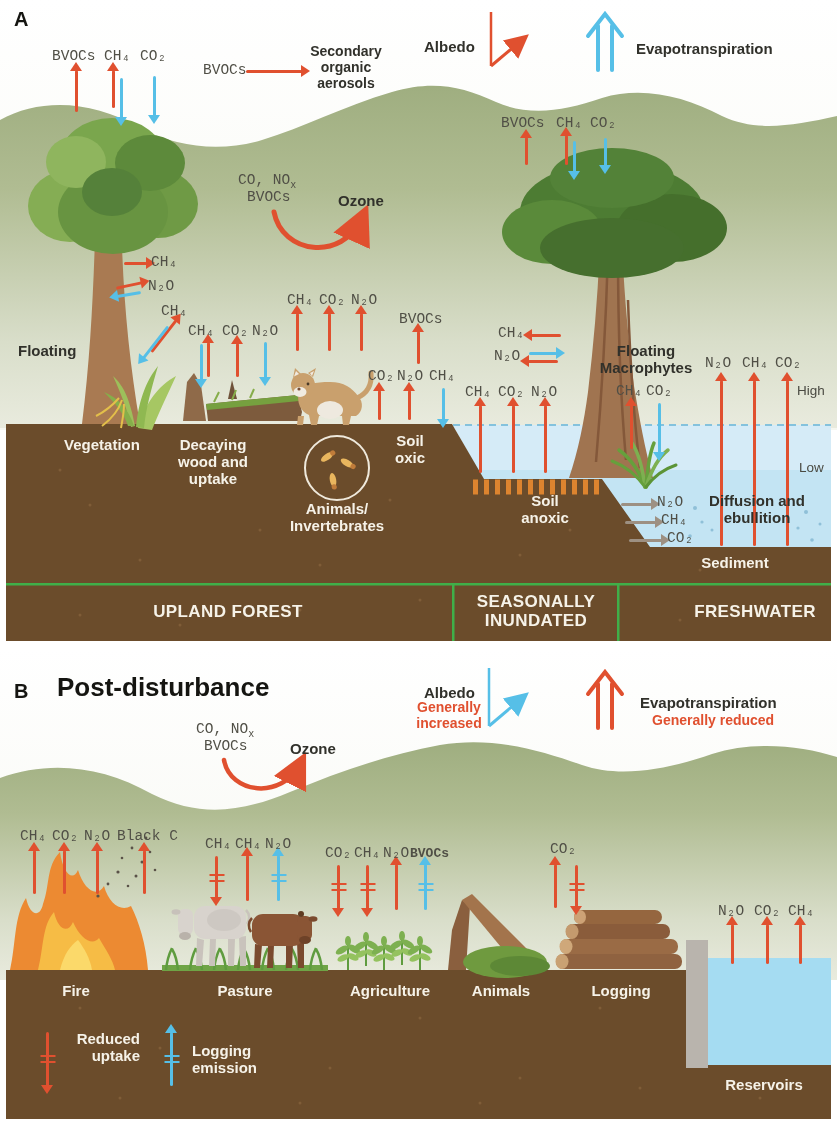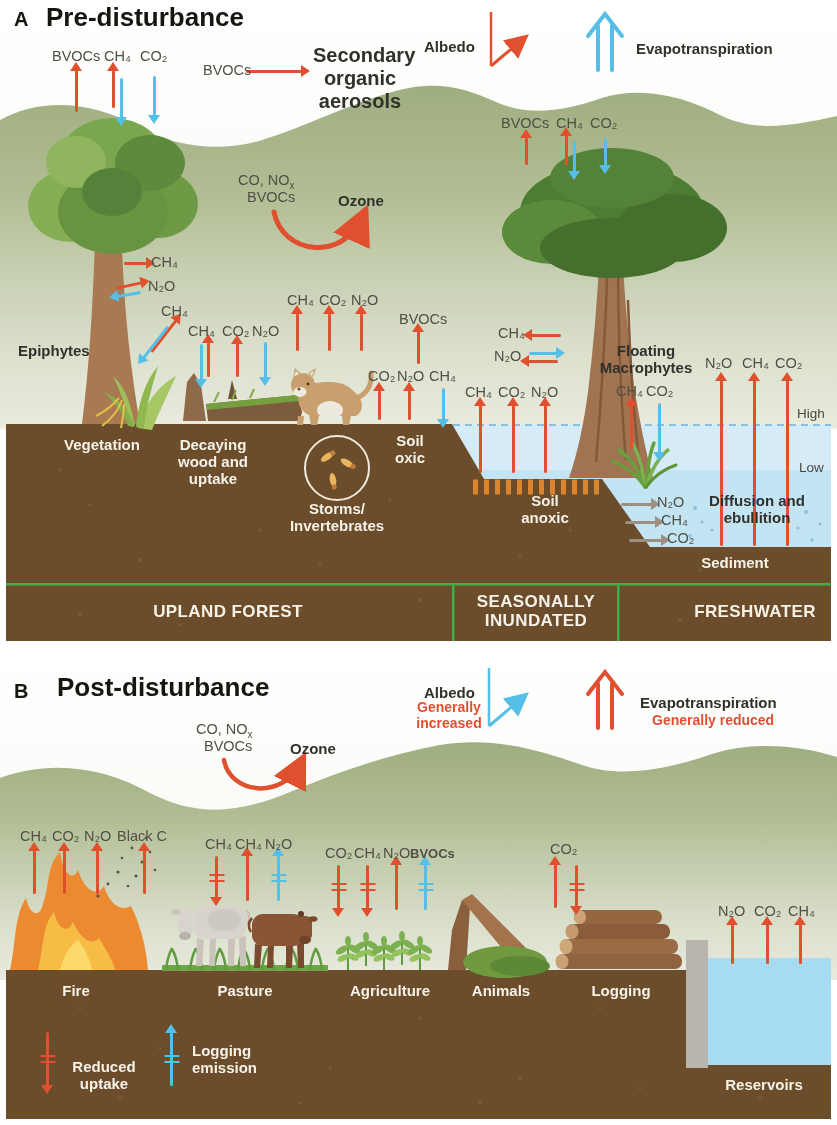--- a/index.html
+++ b/index.html
@@ -5,21 +5,21 @@
   *{margin:0;padding:0;box-sizing:border-box}
   html,body{width:837px;height:1125px}
   body{position:relative;background:#fff;font-family:"Liberation Sans",sans-serif;overflow:hidden}
   .panel{position:absolute;left:0;width:837px;overflow:hidden}
   #pA{top:0;height:648px}
   #pB{top:648px;height:477px}
   .scene{position:absolute;left:0;top:0;z-index:0}
   .abs{position:absolute;z-index:2}
   .tag{position:absolute;font-size:20px;font-weight:bold;color:#151511;z-index:3;white-space:nowrap}
   .title{position:absolute;font-size:26px;font-weight:bold;color:#151511;z-index:3;white-space:nowrap}
-  .chem{position:absolute;font-family:Liberation Sans, sans-serif;font-size:14.5px;color:#504f46;white-space:nowrap;z-index:3}
+  .chem{position:absolute;font-family:Liberation Mono, monospace;font-size:14.5px;color:#504f46;white-space:nowrap;z-index:3}
   .lb{position:absolute;font-size:15px;font-weight:bold;color:#31312b;white-space:nowrap;z-index:3}
   .lw{position:absolute;font-size:15px;font-weight:bold;color:#f6f2e8;white-space:nowrap;z-index:3}
   .lv{position:absolute;font-size:13.5px;color:#4a4a42;white-space:nowrap;z-index:3}
   .rednote{position:absolute;font-size:14px;font-weight:bold;color:#e0502f;z-index:3;white-space:nowrap}
   .zone{position:absolute;font-size:17px;font-weight:bold;color:#f6f2e8;letter-spacing:.4px;z-index:3;white-space:nowrap}
   .wrap{white-space:normal;text-align:center;line-height:1.14}
   .ctr{transform:translateX(-50%)}
   .it{}
   .sb{font-size:10px;vertical-align:sub}
   .va{position:absolute;width:3px;background:currentColor;border-radius:2px;z-index:2}
@@ -176,33 +176,32 @@
       <path d="M645,487 C639,470 630,458 619,450" stroke="#66a03c" stroke-width="3.5"></path>
       <path d="M645,487 C642,464 638,452 632,443" stroke="#7db050" stroke-width="3.5"></path>
       <path d="M646,487 C648,462 651,450 654,443" stroke="#66a03c" stroke-width="3.5"></path>
       <path d="M646,487 C652,468 659,457 668,450" stroke="#7db050" stroke-width="3.5"></path>
       <path d="M645,487 C636,474 625,466 612,461" stroke="#66a03c" stroke-width="3"></path>
       <path d="M646,487 C654,476 664,469 676,465" stroke="#5c9436" stroke-width="3"></path>
     </g>
   </svg>
 
   <div class="tag" style="left:14px;top:8px">A</div>
-  <div class="title" style="left:46px;top:2px">Pre-disturbance</div>
 
   <div class="chem" style="left:52px;top:48px">BVOCs</div>
   <div class="chem" style="left:104px;top:48px">CH₄</div>
   <div class="chem" style="left:140px;top:48px">CO₂</div>
   <i class="va up red" style="left:75px;top:70px;height:42px"></i>
   <i class="va up red" style="left:112px;top:70px;height:38px"></i>
   <i class="va down blue" style="left:120px;top:78px;height:40px"></i>
   <i class="va down blue" style="left:153px;top:76px;height:40px"></i>
 
   <div class="chem" style="left:203px;top:62px">BVOCs</div>
   <i class="ha right red" style="left:246px;top:70px;width:56px"></i>
-  <div class="lb wrap ctr" style="left:360px;top:44px;width:94px;font-size:20px">Secondary organic aerosols</div>
+  <div class="lb wrap ctr" style="left:346px;top:44px;width:94px;font-size:14px">Secondary organic aerosols</div>
 
   <div class="lb" style="left:424px;top:38px">Albedo</div>
   <svg class="abs" style="left:482px;top:8px" width="56" height="66">
       <path d="M9,4 L9,58" stroke="#e0502f" stroke-width="2.5" fill="none"></path>
       <path d="M9,58 L40,32" stroke="#e0502f" stroke-width="3" fill="none" marker-end="url(#mr)"></path>
     </svg>
   <svg class="abs" style="left:581px;top:6px" width="52" height="70">
       <g stroke="#56bfe7" stroke-width="4" fill="none" stroke-linecap="round">
         <path d="M17,64 L17,20"></path>
         <path d="M31,64 L31,20"></path>
@@ -225,21 +224,21 @@
   <svg class="abs" style="left:258px;top:198px" width="124" height="74">
       <path d="M16,14 C24,56 84,64 104,20" fill="none" stroke="#e0502f" stroke-width="5" stroke-linecap="round" marker-end="url(#mr)"></path>
     </svg>
 
   <i class="ha right red" style="left:124px;top:262px;width:23px"></i>
   <div class="chem" style="left:151px;top:254px">CH₄</div>
   <i class="ha right red" style="left:116px;top:284px;width:26px;transform:rotate(-12deg)"></i>
   <i class="ha left blue" style="left:117px;top:293px;width:24px;transform:rotate(-10deg)"></i>
   <div class="chem" style="left:148px;top:278px">N₂O</div>
 
-  <div class="lb" style="left:18px;top:342px">Epiphytes</div>
+  <div class="lb" style="left:18px;top:342px">Floating</div>
   <div class="chem" style="left:161px;top:303px">CH₄</div>
   <i class="va up red" style="left:150px;top:312px;height:40px;transform-origin:50% 100%;transform:rotate(38deg)"></i>
   <i class="va down blue" style="left:142px;top:318px;height:40px;transform-origin:50% 100%;transform:rotate(38deg)"></i>
 
   <div class="chem" style="left:188px;top:323px">CH₄</div>
   <div class="chem" style="left:222px;top:323px">CO₂</div>
   <div class="chem" style="left:252px;top:323px">N₂O</div>
   <i class="va down blue" style="left:200px;top:344px;height:36px"></i>
   <i class="va up red" style="left:207px;top:342px;height:35px"></i>
   <i class="va up red" style="left:236px;top:343px;height:34px"></i>
@@ -258,21 +257,21 @@
   <div class="chem" style="left:397px;top:368px">N₂O</div>
   <div class="chem" style="left:429px;top:368px">CH₄</div>
   <i class="va up red" style="left:378px;top:390px;height:30px"></i>
   <i class="va up red" style="left:408px;top:390px;height:30px"></i>
   <i class="va down blue" style="left:442px;top:388px;height:32px"></i>
   <div class="lw ctr" style="left:410px;top:432px">Soil</div>
   <div class="lw it ctr" style="left:410px;top:449px">oxic</div>
 
   <div class="lw ctr" style="left:102px;top:436px">Vegetation</div>
   <div class="lw wrap ctr" style="left:213px;top:436px;width:84px">Decaying wood and uptake</div>
-  <div class="lw wrap ctr" style="left:337px;top:500px;width:110px">Storms/ Invertebrates</div>
+  <div class="lw wrap ctr" style="left:337px;top:500px;width:110px">Animals/ Invertebrates</div>
 
   <div class="chem" style="left:498px;top:325px">CH₄</div>
   <i class="ha left red" style="left:531px;top:334px;width:30px"></i>
   <div class="chem" style="left:494px;top:348px">N₂O</div>
   <i class="ha right blue" style="left:529px;top:352px;width:28px"></i>
   <i class="ha left red" style="left:528px;top:360px;width:30px"></i>
 
   <div class="chem" style="left:465px;top:384px">CH₄</div>
   <div class="chem" style="left:498px;top:384px">CO₂</div>
   <div class="chem" style="left:531px;top:384px">N₂O</div>
@@ -287,21 +286,21 @@
   <div class="chem" style="left:646px;top:383px">CO₂</div>
   <i class="va up red" style="left:630px;top:405px;height:44px"></i>
   <i class="va down blue" style="left:658px;top:403px;height:50px"></i>
 
   <div class="chem" style="left:705px;top:355px">N₂O</div>
   <div class="chem" style="left:742px;top:355px">CH₄</div>
   <div class="chem" style="left:775px;top:355px">CO₂</div>
   <i class="va up red" style="left:720px;top:380px;height:166px"></i>
   <i class="va up red" style="left:753px;top:380px;height:166px"></i>
   <i class="va up red" style="left:786px;top:380px;height:166px"></i>
-  <div class="lv" style="left:797px;top:406px">High</div>
+  <div class="lv" style="left:797px;top:383px">High</div>
   <div class="lv" style="left:799px;top:460px">Low</div>
   <div class="lb wrap ctr" style="left:757px;top:492px;width:112px;z-index:4">Diffusion and ebullition</div>
 
   <i class="ha right tan" style="left:621px;top:503px;width:31px"></i>
   <div class="chem" style="left:657px;top:494px">N₂O</div>
   <i class="ha right tan" style="left:625px;top:521px;width:31px"></i>
   <div class="chem" style="left:661px;top:512px">CH₄</div>
   <i class="ha right tan" style="left:629px;top:539px;width:33px"></i>
   <div class="chem" style="left:667px;top:530px">CO₂</div>
   <div class="lw ctr" style="left:735px;top:554px">Sediment</div>
@@ -511,18 +510,18 @@
   <div class="lw ctr" style="left:76px;top:334px">Fire</div>
   <div class="lw ctr" style="left:245px;top:334px">Pasture</div>
   <div class="lw ctr" style="left:390px;top:334px">Agriculture</div>
   <div class="lw ctr" style="left:501px;top:334px">Animals</div>
   <div class="lw ctr" style="left:621px;top:334px">Logging</div>
   <div class="lw ctr" style="left:764px;top:428px">Reservoirs</div>
 
   <i class="va down red" style="left:46px;top:384px;height:54px">
       <b class="tk"></b>
     </i>
-  <div class="lw wrap" style="left:68px;top:410px;width:72px;text-align:center">Reduced uptake</div>
+  <div class="lw wrap" style="left:68px;top:382px;width:72px;text-align:right">Reduced uptake</div>
   <i class="va up blue" style="left:170px;top:384px;height:54px">
       <b class="tk"></b>
     </i>
   <div class="lw wrap" style="left:192px;top:394px;width:78px;text-align:left">Logging emission</div>
 </div>
 
 </body></html>

